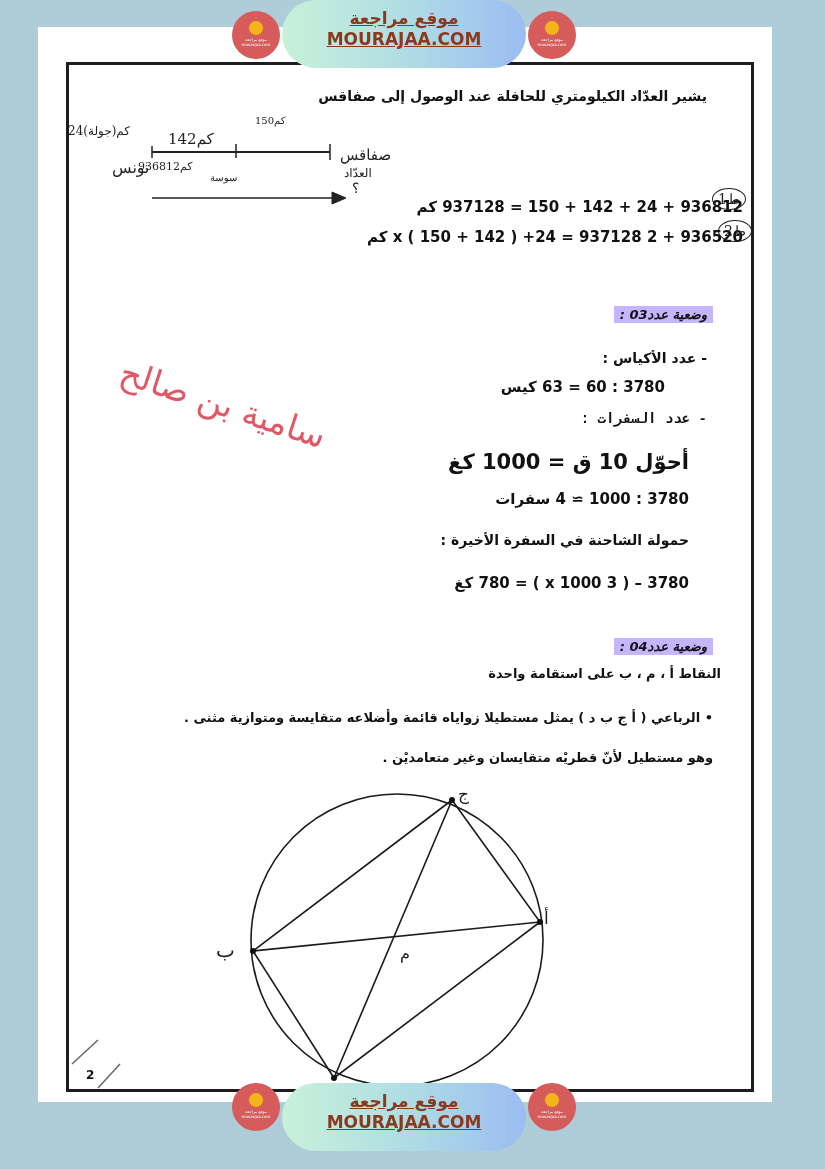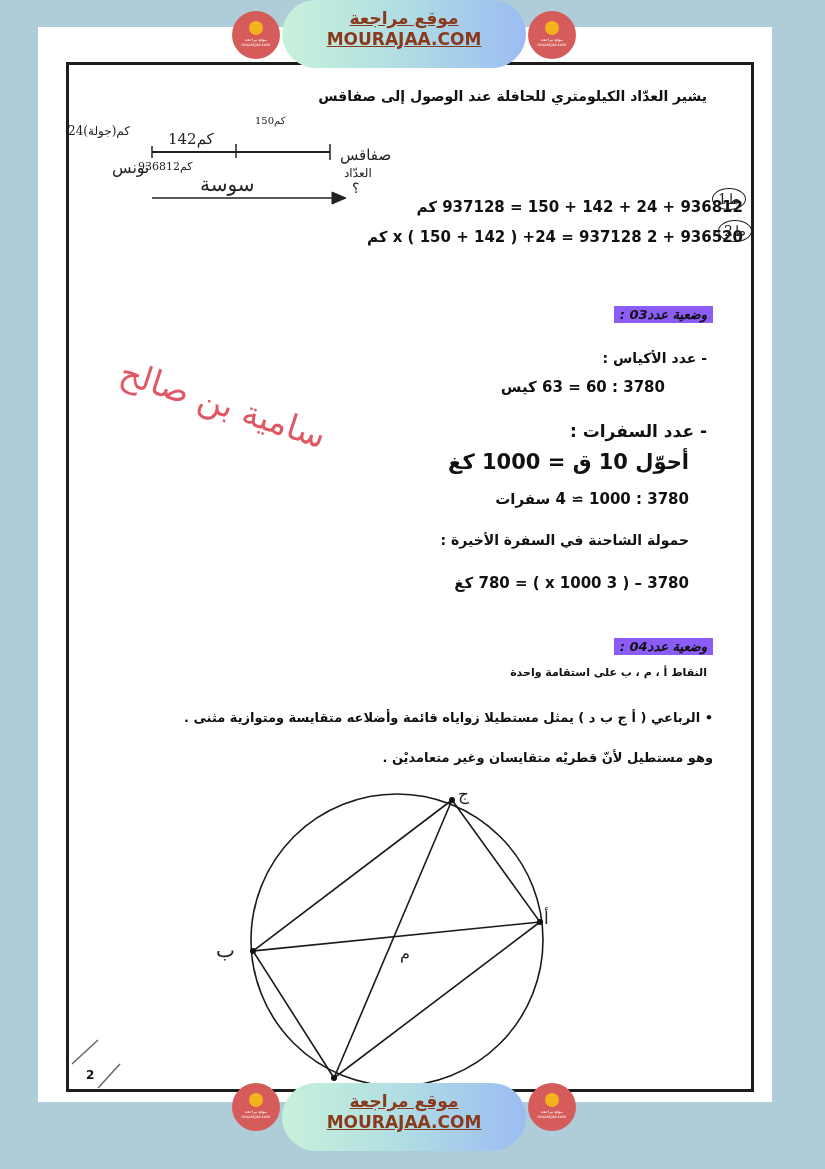--- a/index.html
+++ b/index.html
@@ -13,21 +13,21 @@
     background: #ffffff;
   }
   .frame {
     position: absolute; left: 66px; top: 62px; width: 688px; height: 1030px;
     border: 3px solid #1d1d1d;
     box-sizing: border-box;
   }
   .rtl { direction: rtl; unicode-bidi: isolate; position: absolute; color: #111; white-space: nowrap; }
   .bold { font-weight: bold; }
   .hl {
-    background: #8b5cf6; padding: 1px 6px; font-size: 13px; font-weight: bold;
+    background: #c4b5fd; padding: 1px 6px; font-size: 13px; font-weight: bold;
     font-style: italic;
   }
   .banner {
     position: absolute; left: 282px; width: 244px; height: 68px;
     border-radius: 34px;
     background: linear-gradient(90deg, #c8f1d9 0%, #b0dde4 50%, #9bbcf2 100%);
     text-align: center;
   }
   .banner .ar { font-size: 17px; font-weight: bold; color: #8a3a1c; text-decoration: underline; margin-top: 8px; line-height: 20px; }
   .banner .en { font-family: "DejaVu Sans", sans-serif; font-size: 17px; font-weight: bold; color: #8a3a1c; text-decoration: underline; line-height: 22px; }
@@ -66,47 +66,47 @@
   <div class="tiny">mourajaa.com</div>
 </div>
 
 <div class="rtl bold" style="right:118px; top:88px; font-size:14px;">يشير العدّاد الكيلومتري للحافلة عند الوصول إلى صفاقس</div>
 
 <div class="hand" style="left:68px; top:124px; font-size:12px;">24كم(جولة)</div>
 <div class="hand" style="left:168px; top:130px; font-size:15px;">142كم</div>
 <div class="hand" style="left:255px; top:115px; font-size:10px;text-align:center;">150كم</div>
 <div class="hand" style="left:112px; top:158px; font-size:16px;">تونس</div>
 <div class="hand" style="left:138px; top:160px; font-size:11px;">936812كم</div>
-<div class="hand" style="left:200px; top:172px; font-size:20px;">سوسة</div>
+<div class="hand" style="left:210px; top:172px; font-size:10px;">سوسة</div>
 <div class="hand" style="left:340px; top:146px; font-size:15px;">صفاقس</div>
 <div class="hand" style="left:344px; top:166px; font-size:12px;">العدّاد</div>
 <div class="hand" style="left:352px; top:180px; font-size:14px;">؟</div>
 
 <div class="rtl bold" style="right:82px; top:198px; font-size:15px;">936812 + 24 + 142 + 150 = 937128 كم</div>
 <div class="rtl bold" style="right:82px; top:228px; font-size:15px;">936520 + 2 x ( 150 + 142 ) +24 = 937128 كم</div>
 <div class="hand" style="left:712px; top:188px; font-size:14px; border:1.5px solid #222; border-radius:50%; padding:2px 5px;">ط1</div>
 <div class="hand" style="left:718px; top:220px; font-size:14px; border:1.5px solid #222; border-radius:50%; padding:2px 5px;">ط2</div>
 
 <div class="rtl" style="right:112px; top:304px;">
   <span class="hl">وضعية عدد03 :</span>
 </div>
 <div class="rtl bold" style="right:118px; top:350px; font-size:14px;">- <span>عدد الأكياس :</span></div>
 <div class="rtl bold" style="right:160px; top:378px; font-size:15px;">3780 : 60 = 63 كيس</div>
-<div class="rtl bold" style="right:118px; top:421px; font-size:17px;">- <span>عدد السفرات :</span></div>
+<div class="rtl bold" style="right:118px; top:410px; font-size:14px;font-family:Liberation Mono, monospace;">- <span>عدد السفرات :</span></div>
 <div class="rtl bold" style="right:136px; top:450px; font-size:21px;">أحوّل 10 ق = 1000 كغ</div>
 <div class="rtl bold" style="right:136px; top:490px; font-size:15px;">3780 : 1000 ≃ 4 سفرات</div>
 <div class="rtl bold" style="right:136px; top:532px; font-size:14px;">حمولة الشاحنة في السفرة الأخيرة :</div>
 <div class="rtl bold" style="right:136px; top:574px; font-size:15px;">3780 – ( 3 x 1000 ) = 780 كغ</div>
 
 <div class="watermark">سامية بن صالح</div>
 
 <div class="rtl" style="right:112px; top:636px;">
   <span class="hl">وضعية عدد04 :</span>
 </div>
-<div class="rtl bold" style="right:118px; top:666px; font-size:11px;">النقاط أ ، م ، ب على استقامة واحدة</div>
+<div class="rtl bold" style="right:104px; top:666px; font-size:13px;">النقاط أ ، م ، ب على استقامة واحدة</div>
 <div class="rtl bold" style="right:112px; top:710px; font-size:13px;text-align:right;">• <span>الرباعي ( أ ج ب د ) يمثل مستطيلا زواياه قائمة وأضلاعه متقايسة ومتوازية مثنى .</span></div>
 <div class="rtl bold" style="right:112px; top:750px; font-size:13px;">وهو مستطيل لأنّ قطريْه متقايسان وغير متعامديْن .</div>
 
 <svg width="825" height="1169">
 
   <g stroke="#222" fill="none">
     <line x1="152" y1="152" x2="330" y2="152" stroke-width="2"></line>
     <line x1="152" y1="146" x2="152" y2="158" stroke-width="1.5"></line>
     <line x1="236" y1="144" x2="236" y2="158" stroke-width="1.5"></line>
     <line x1="330" y1="144" x2="330" y2="160" stroke-width="1.5"></line>

